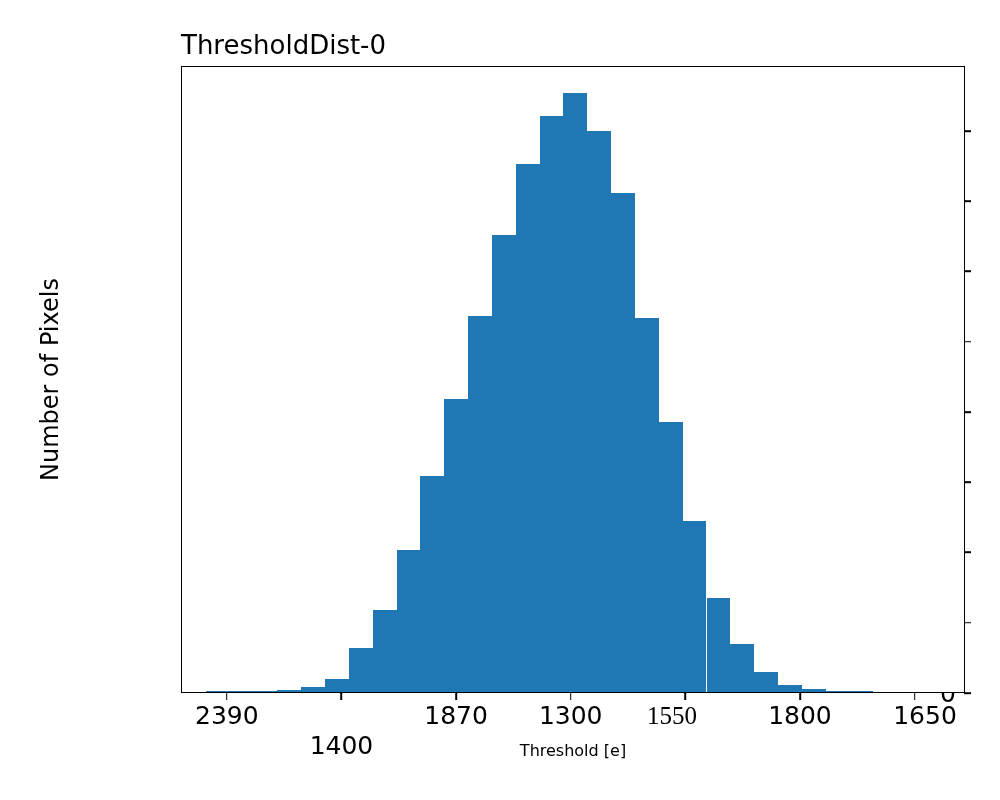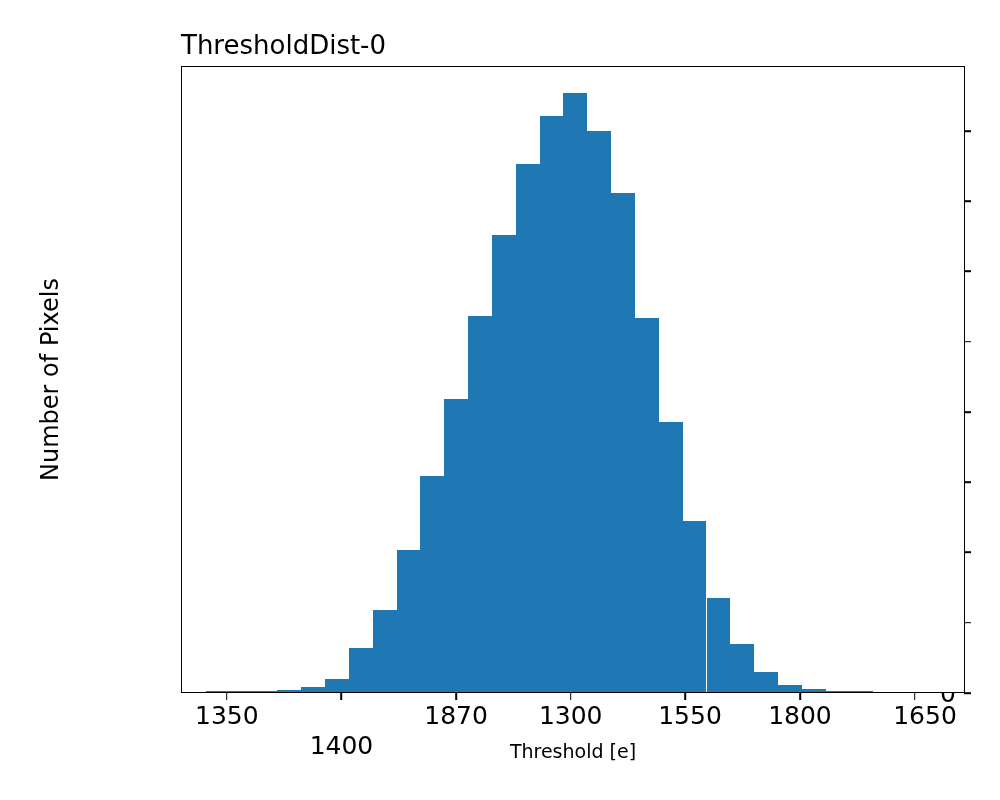--- a/index.html
+++ b/index.html
@@ -86,21 +86,21 @@
     background: #000000;
     transform: translateY(-50%);
   }
   
   #x-axis-label {
     position: absolute;
     left: 181px;
     top: 736px;
     width: 784px;
     text-align: center;
-    font-size: 19px;
+    font-size: 16px;
     color: #000000;
     line-height: 30px;
     white-space: nowrap;
   }
   .x-tick-label {
     position: absolute;
     top: 702px;
     transform: translateX(-50%);
     font-size: 25px;
     color: #000000;
@@ -175,29 +175,29 @@
         <div class="hist-bar" style="left: 572.182px; width: 23.8409px; height: 19.6706px; background: rgb(31, 119, 180);"></div>
         <div class="hist-bar" style="left: 596.023px; width: 23.8409px; height: 7.37647px; background: rgb(31, 119, 180);"></div>
         <div class="hist-bar" style="left: 619.864px; width: 23.8409px; height: 3.16134px; background: rgb(31, 119, 180);"></div>
         <div class="hist-bar" style="left: 643.705px; width: 23.8409px; height: 1.40504px; background: rgb(31, 119, 180);"></div>
         <div class="hist-bar" style="left: 667.546px; width: 23.8409px; height: 0.702521px; background: rgb(31, 119, 180);"></div>
         <div class="hist-bar" style="left: 691.387px; width: 23.8409px; height: 0.351261px; background: rgb(31, 119, 180);"></div>
       </div>
   </div>
 
   <div id="x-ticks">
-      <div class="x-tick-label" style="left: 226.848px;">1350</div>
+      <div class="x-tick-label" style="left: 226.848px;">2390</div>
       <div class="x-tick-mark" style="left: 226.848px;"></div>
       <div class="x-tick-label" style="left: 341.468px; margin-top: 30px;">1400</div>
       <div class="x-tick-mark" style="left: 341.468px;"></div>
       <div class="x-tick-label" style="left: 456.088px;">1870</div>
       <div class="x-tick-mark" style="left: 456.088px;"></div>
       <div class="x-tick-label" style="left: 570.708px;">1300</div>
       <div class="x-tick-mark" style="left: 570.708px;"></div>
-      <div class="x-tick-label" style="left: 690px;">1550</div>
+      <div class="x-tick-label" style="left: 672px; font-family: Liberation Serif, serif;">1550</div>
       <div class="x-tick-mark" style="left: 685.327px;"></div>
       <div class="x-tick-label" style="left: 799.947px;">1800</div>
       <div class="x-tick-mark" style="left: 799.947px;"></div>
       <div class="x-tick-label" style="left: 925px;">1650</div>
       <div class="x-tick-mark" style="left: 914.567px;"></div>
     </div>
 
   <div id="x-axis-label">Threshold [e]</div>
 
 </div>

